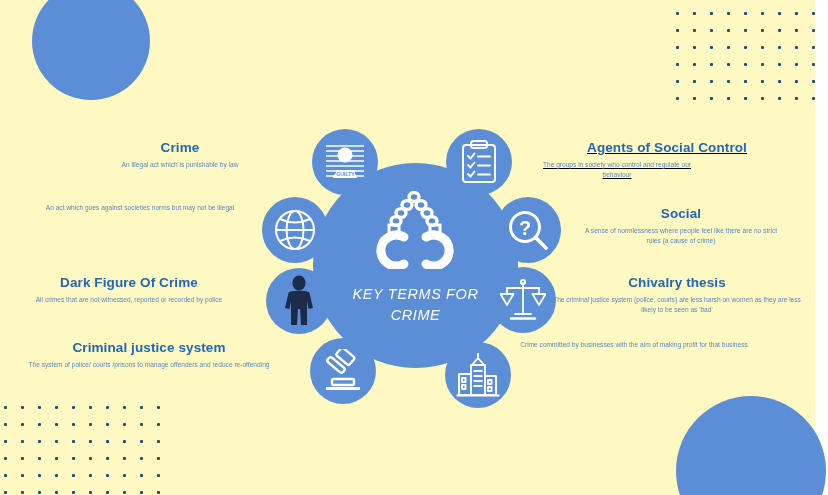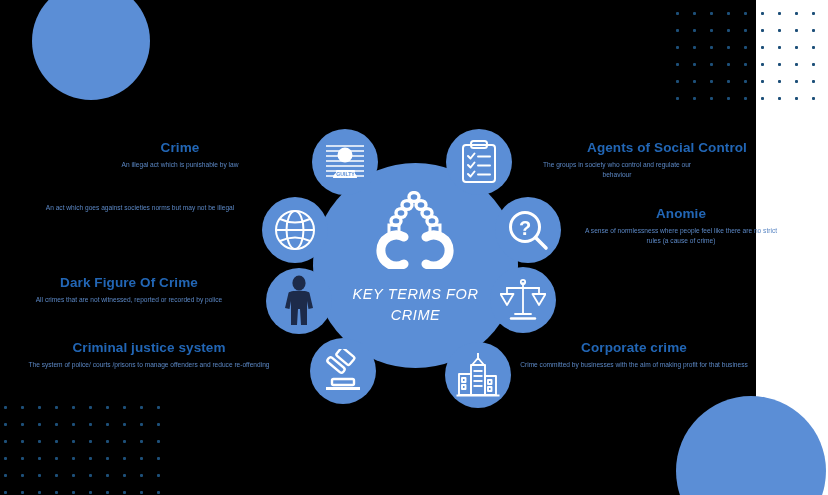--- a/index.html
+++ b/index.html
@@ -2,21 +2,21 @@
 <html><head>
 <meta charset="utf-8">
 <style>
   * { box-sizing: border-box; margin: 0; padding: 0; }
   html, body {
     width: 828px; height: 495px;
     background: #ffffff;
     font-family: "Liberation Sans", sans-serif;
     overflow: hidden;
   }
-  .canvas { position: relative; width: 756px; height: 495px; background: #000000; }
+  .canvas { position: relative; width: 815px; height: 495px; background: #fef9c3; }
 
   
   .deco-circle { position: absolute; border-radius: 50%; background: #5b8ed6; }
   .circle-tl { left: 32px; top: -18px; width: 118px; height: 118px; }
   .circle-br { left: 676px; top: 396px; width: 150px; height: 150px; }
 
   .dotgrid { position: absolute; }
   .dotgrid i {
     position: absolute; width: 3px; height: 3px;
     background: #1d4f79; border-radius: 1px;
@@ -227,27 +227,30 @@
     <h3>Dark Figure Of Crime</h3>
     <p>All crimes that are not witnessed, reported or recorded by police</p>
   </div>
 
   <div class="term t-agents">
     <h3>Agents of Social Control</h3>
     <p>The groups in society who control and regulate our behaviour</p>
   </div>
 
   <div class="term t-anomie">
-    <h3>Anomie</h3>
+    <h3>Social</h3>
     <p>A sense of normlessness where people feel like there are no strict rules (a cause of crime)</p>
   </div>
 
+  <div class="term t-chivalry">
+    <h3>Chivalry thesis</h3>
+    <p>The criminal justice system (police, courts) are less harsh on women as they are less likely to be seen as 'bad'</p>
+  </div>
 
   <div class="term t-corporate">
-    <h3>Corporate crime</h3>
     <p>Crime committed by businesses with the aim of making profit for that business</p>
   </div>
 
   <div class="cluster">
 
     <div class="hub">
       <div class="cuffs">
         <svg width="86" height="78" viewBox="0 0 86 78">
           <g fill="none" stroke="#ffffff" stroke-width="3.4">
 

